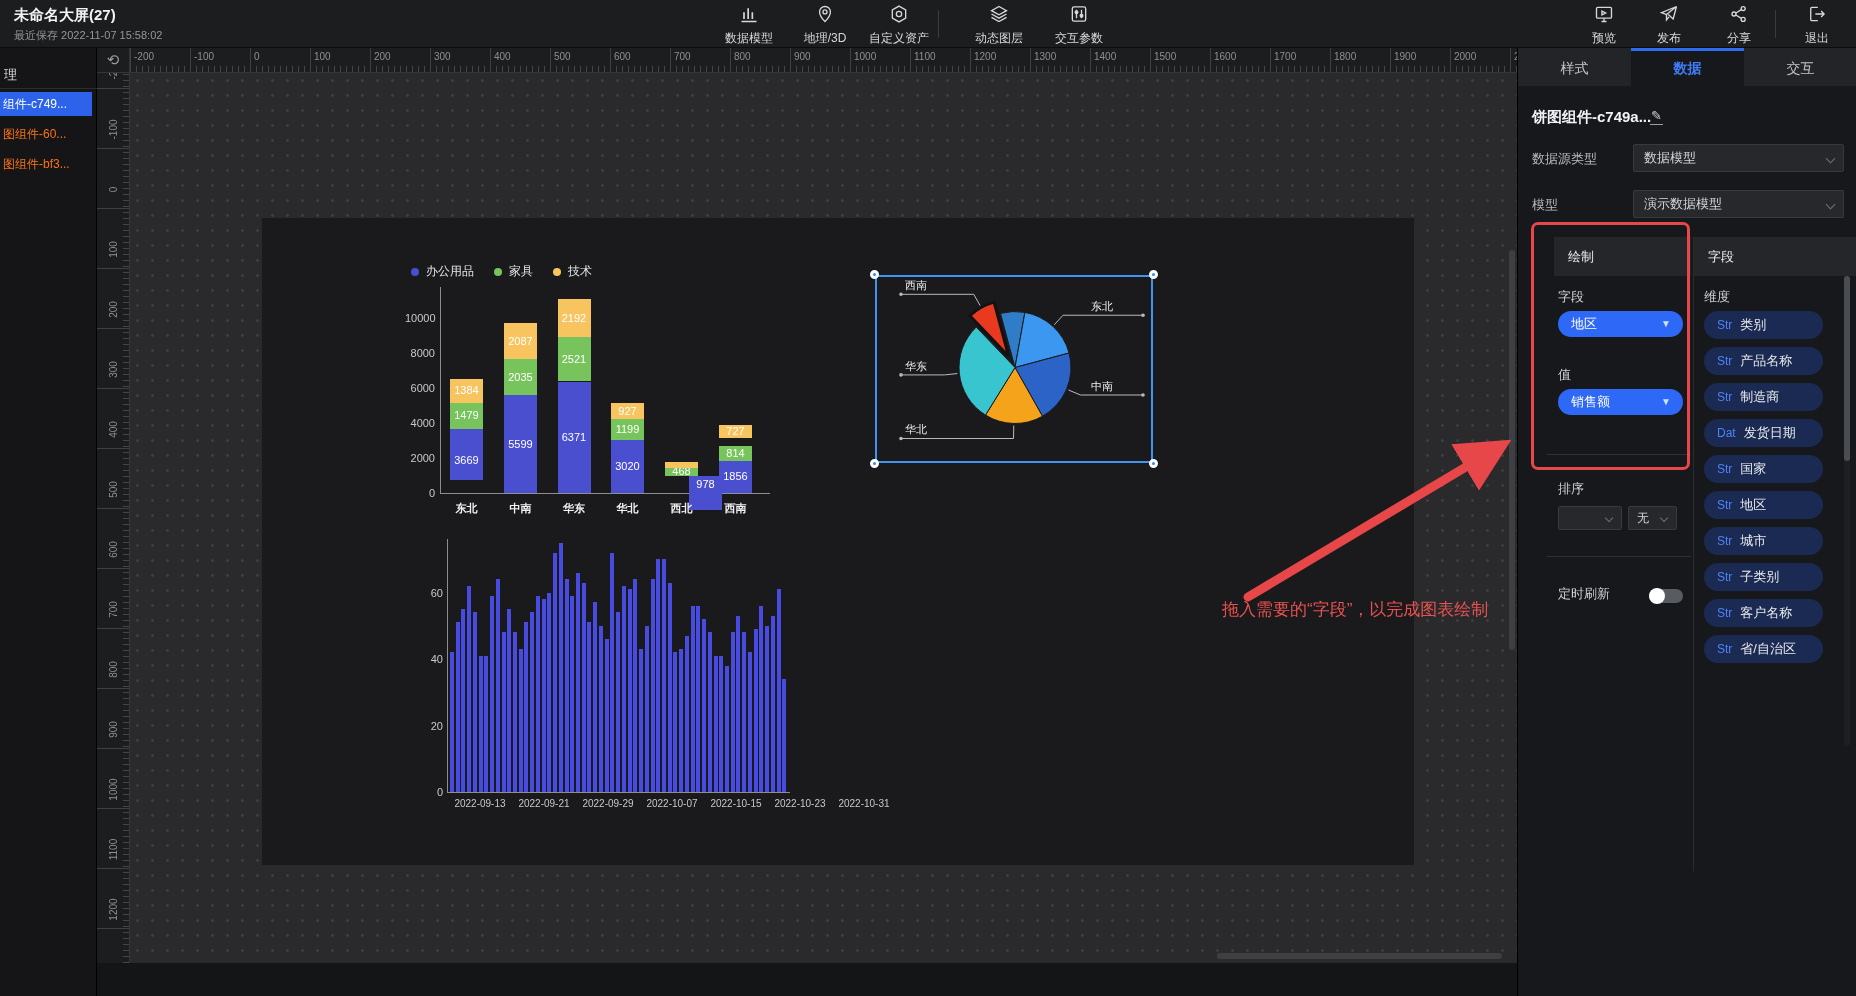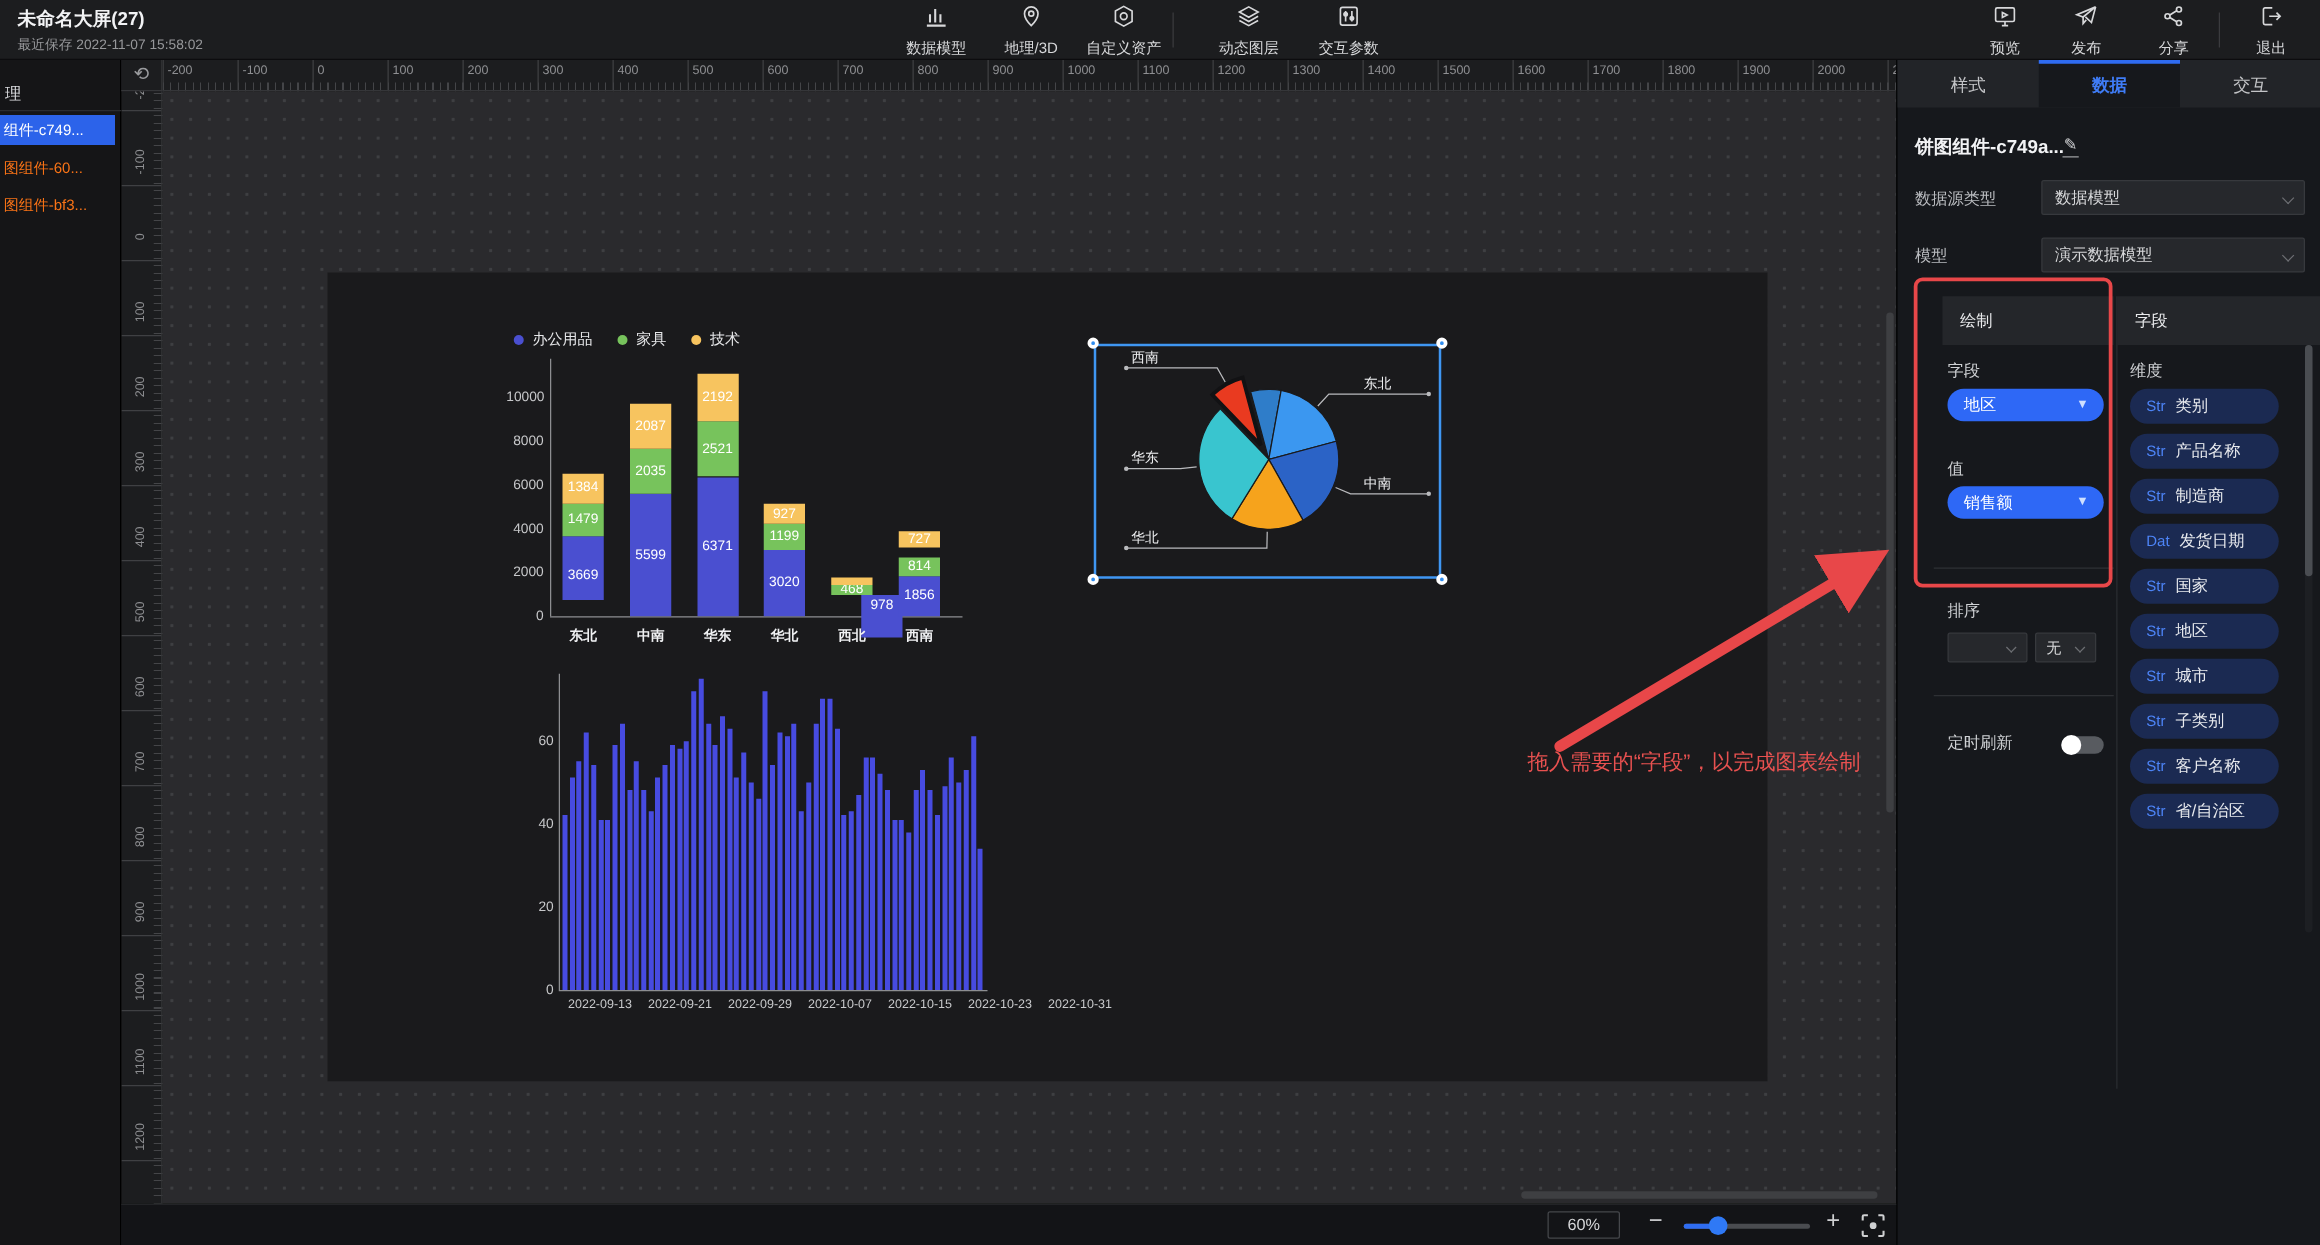--- a/index.html
+++ b/index.html
@@ -554,29 +554,14 @@
   <svg id="arrow-svg">
     <defs>
       <marker id="ah" markerWidth="6" markerHeight="6" refX="4" refY="3" orient="auto">
         <path d="M0,0 L6,3 L0,6 Z" fill="#e84749"></path>
       </marker>
     </defs>
     <line x1="1248" y1="597" x2="1496" y2="449" stroke="#e84749" stroke-width="9" stroke-linecap="round" marker-end="url(#ah)"></line>
   </svg>
   <div id="annot-text">拖入需要的“字段”，以完成图表绘制</div>
 
-  <div id="bottombar">
-    <div id="zoom-box">60%</div>
-    <div id="zoom-minus">−</div>
-    <div id="slider-track">
-      <div id="slider-fill"></div>
-      <div id="slider-knob"></div>
-    </div>
-    <div id="zoom-plus">+</div>
-    <div id="fit-btn">
-      <svg viewBox="0 0 24 24" fill="none" stroke="#cfd0d2" stroke-width="1.6">
-        <path d="M4 8 V5 a1 1 0 0 1 1-1 H8 M16 4 h3 a1 1 0 0 1 1 1 v3 M20 16 v3 a1 1 0 0 1-1 1 h-3 M8 20 H5 a1 1 0 0 1-1-1 v-3"></path>
-        <circle cx="12" cy="12" r="2.6" fill="#cfd0d2" stroke="none"></circle>
-      </svg>
-    </div>
-  </div>
 
 </div>
 
 </body></html>

